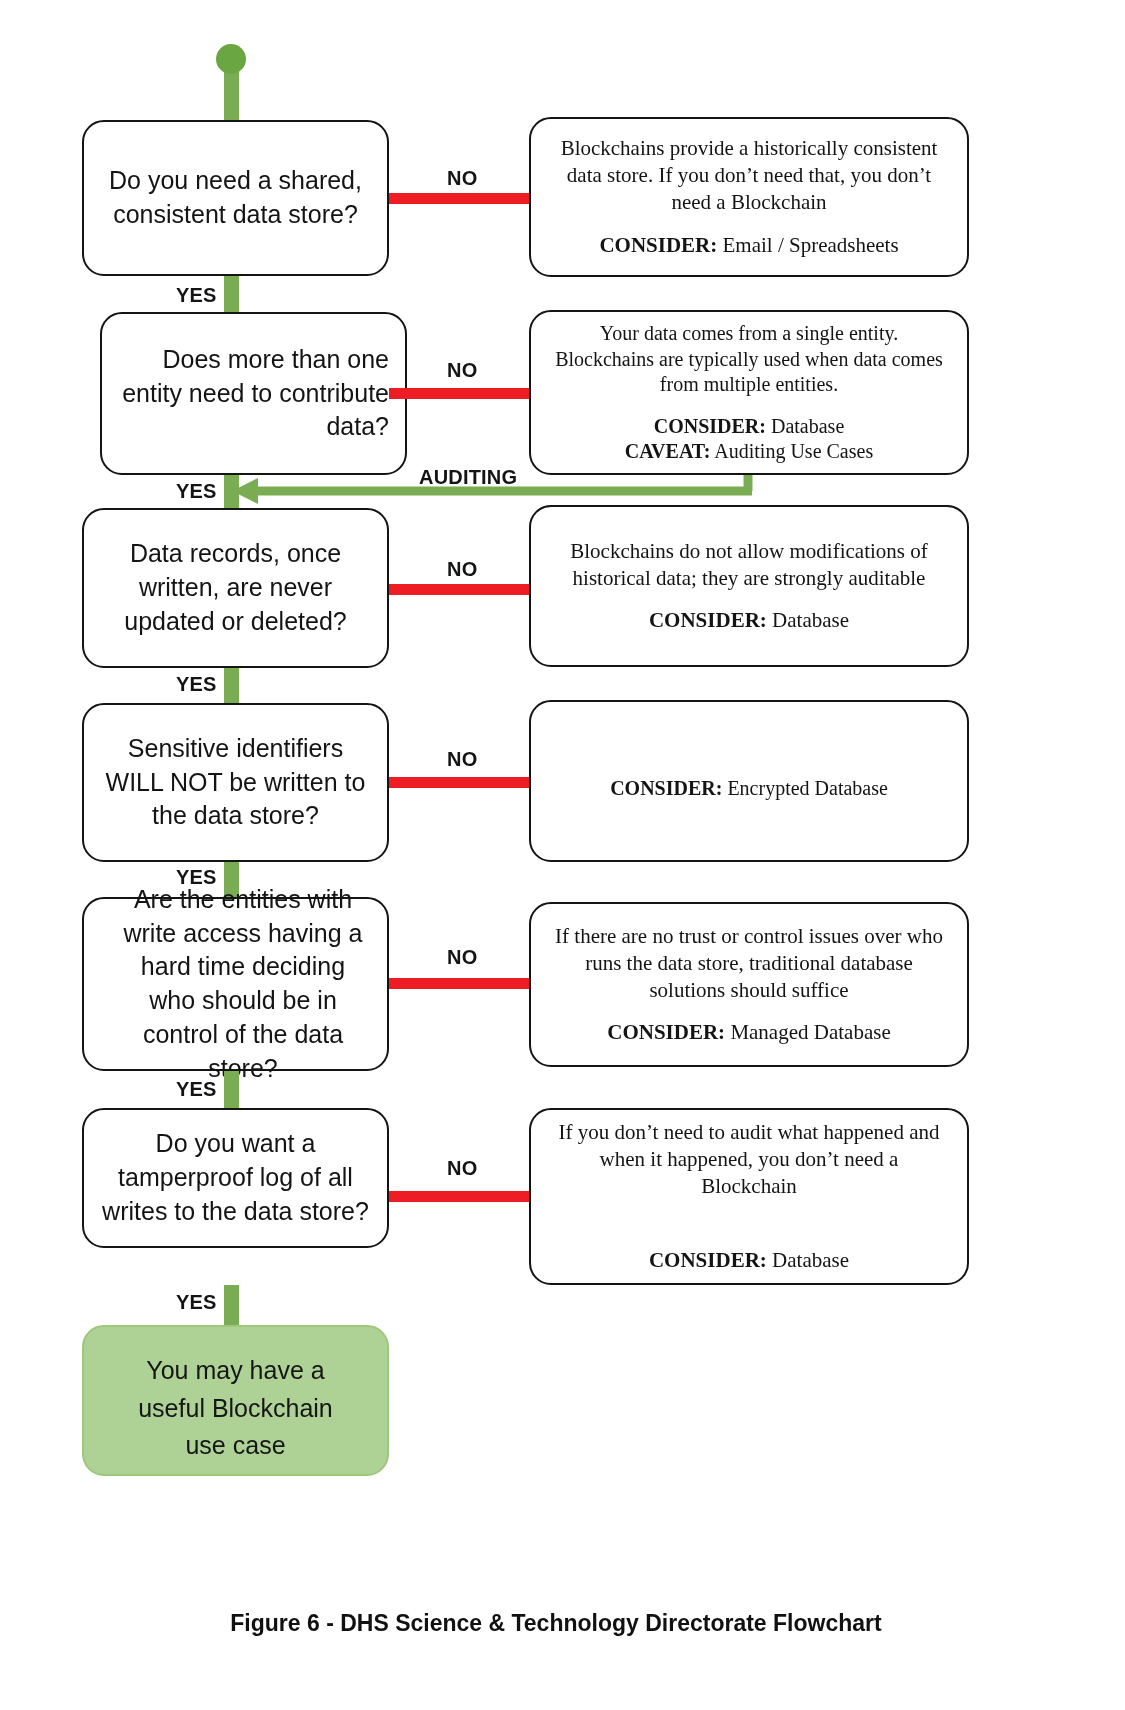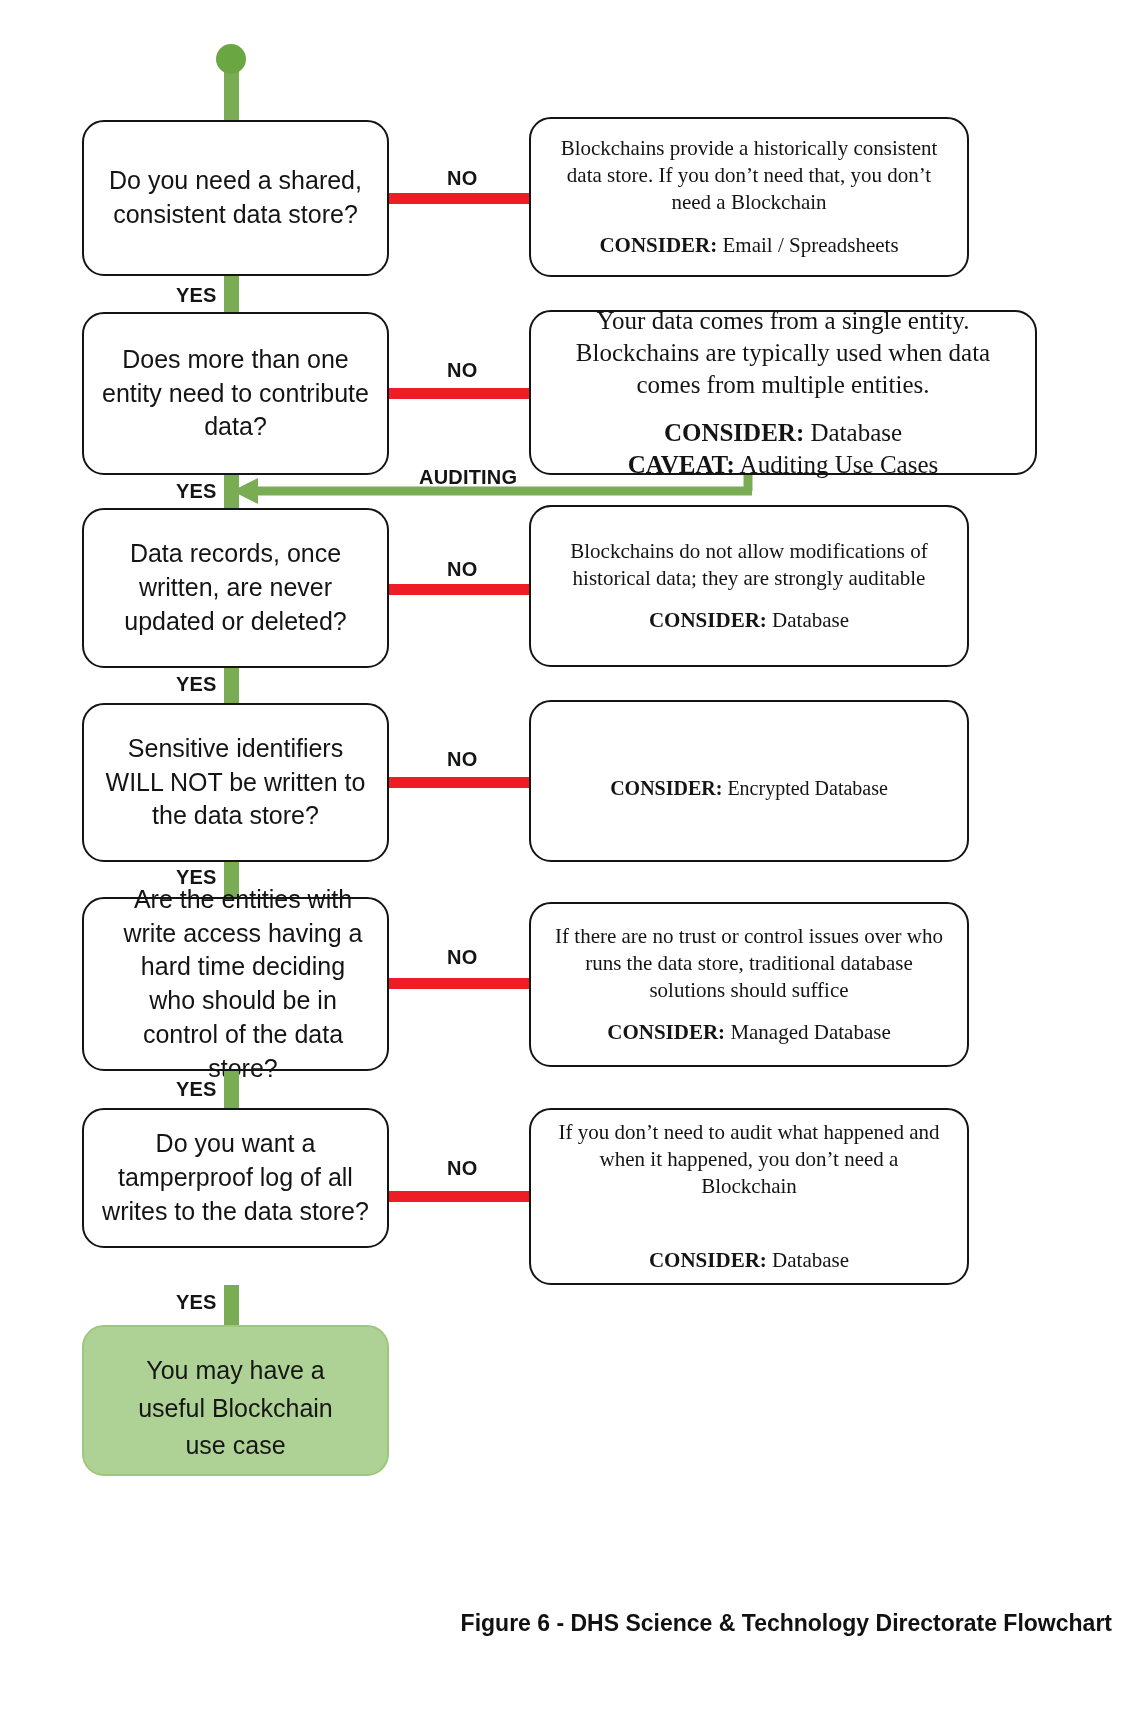--- a/index.html
+++ b/index.html
@@ -96,21 +96,21 @@
   }
 
   
   .audit-svg { position: absolute; left: 0; top: 0; pointer-events: none; }
 
   
   .caption {
     position: absolute;
     left: 0;
     width: 1112px;
-    text-align: right;
+    text-align: center;
     font-size: 23px;
     font-weight: bold;
     color: #111111;
   }
 </style>
 </head>
 <body>
 
 <div id="flowchart">
 
@@ -128,28 +128,28 @@
     <p class="para">Blockchains provide a historically consistent data store. If you don’t need that, you don’t need a Blockchain</p>
     <p class="rec">
       <b>CONSIDER:</b>
       <span>Email / Spreadsheets</span>
     </p>
   </div>
 
   <div class="abs spine" style="left:224px; top:276px; width:15px; height:38px;"></div>
   <div class="abs edge-label" style="left:176px; top:284px;">YES</div>
 
-  <div class="abs qbox" style="left:82px; top:312px; width:307px; height:163px;">
+  <div class="abs qbox" style="left:100px; top:312px; width:307px; height:163px;text-align:right;">
     <span>Does more than one entity need to contribute data?</span>
   </div>
 
   <div class="abs no-line" style="left:389px; top:388px; width:140px;"></div>
   <div class="abs edge-label" style="left:447px; top:359px;">NO</div>
 
-  <div class="abs ibox" style="left:529px; top:310px; width:508px; height:165px; font-size:25px;">
+  <div class="abs ibox" style="left:529px; top:310px; width:440px; height:165px; font-size:20px;justify-content:flex-end;">
     <p class="para">Your data comes from a single entity. Blockchains are typically used when data comes from multiple entities.</p>
     <p class="rec">
       <b>CONSIDER:</b>
       <span>Database</span>
     </p>
     <p class="rec2">
       <b>CAVEAT:</b>
       <span>Auditing Use Cases</span>
     </p>
   </div>

